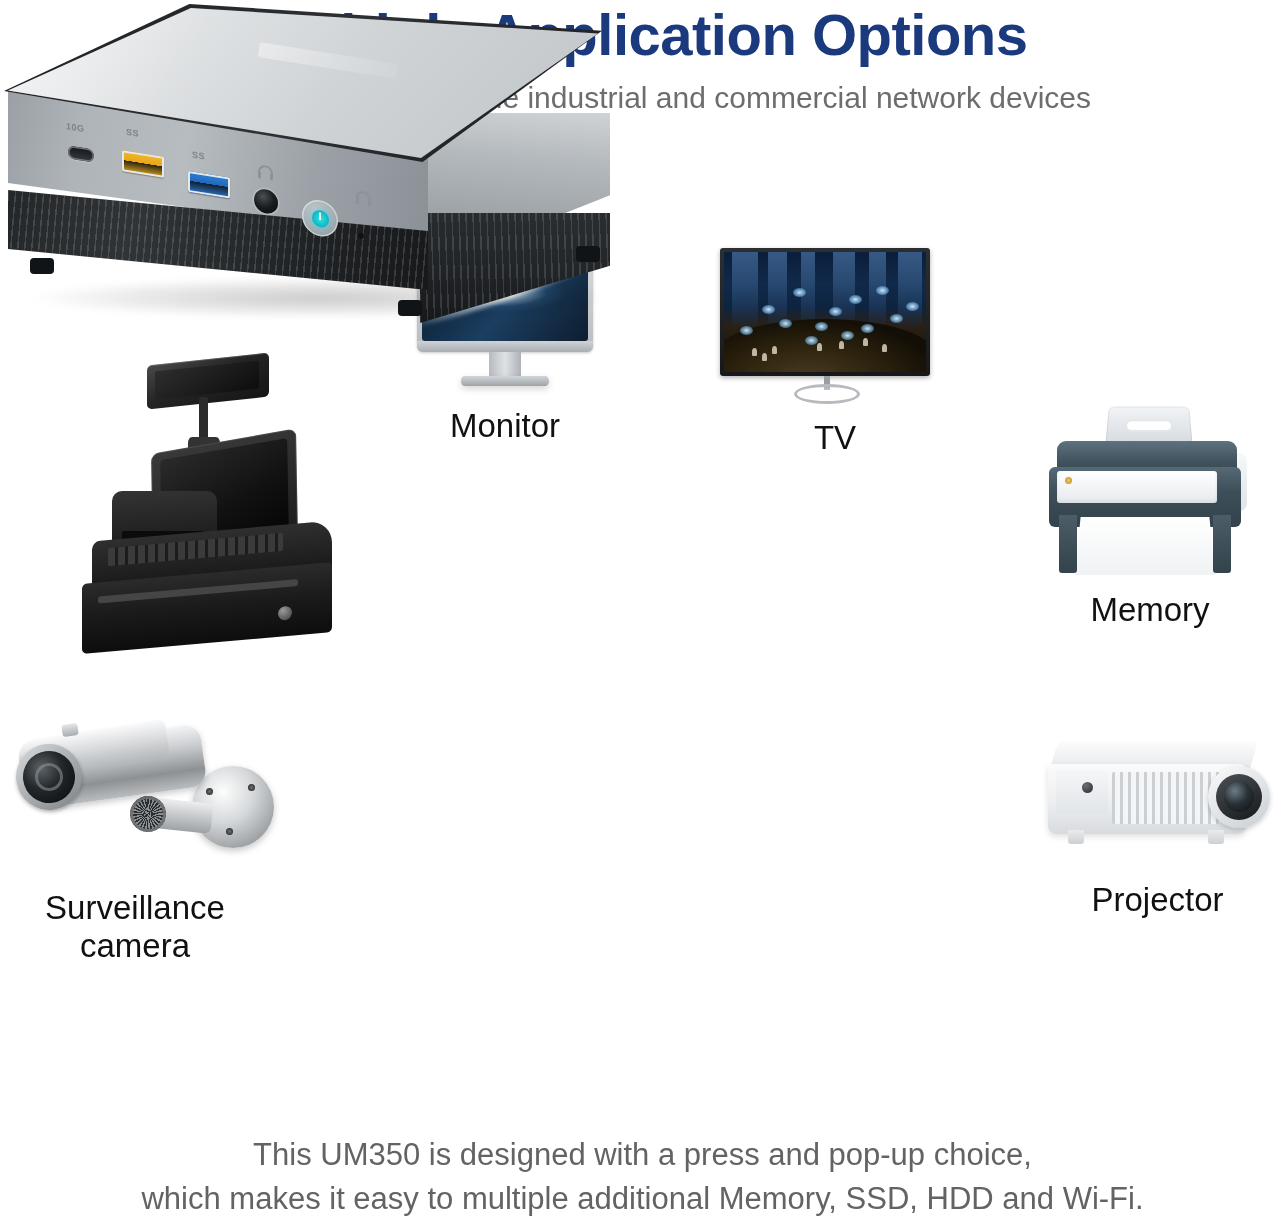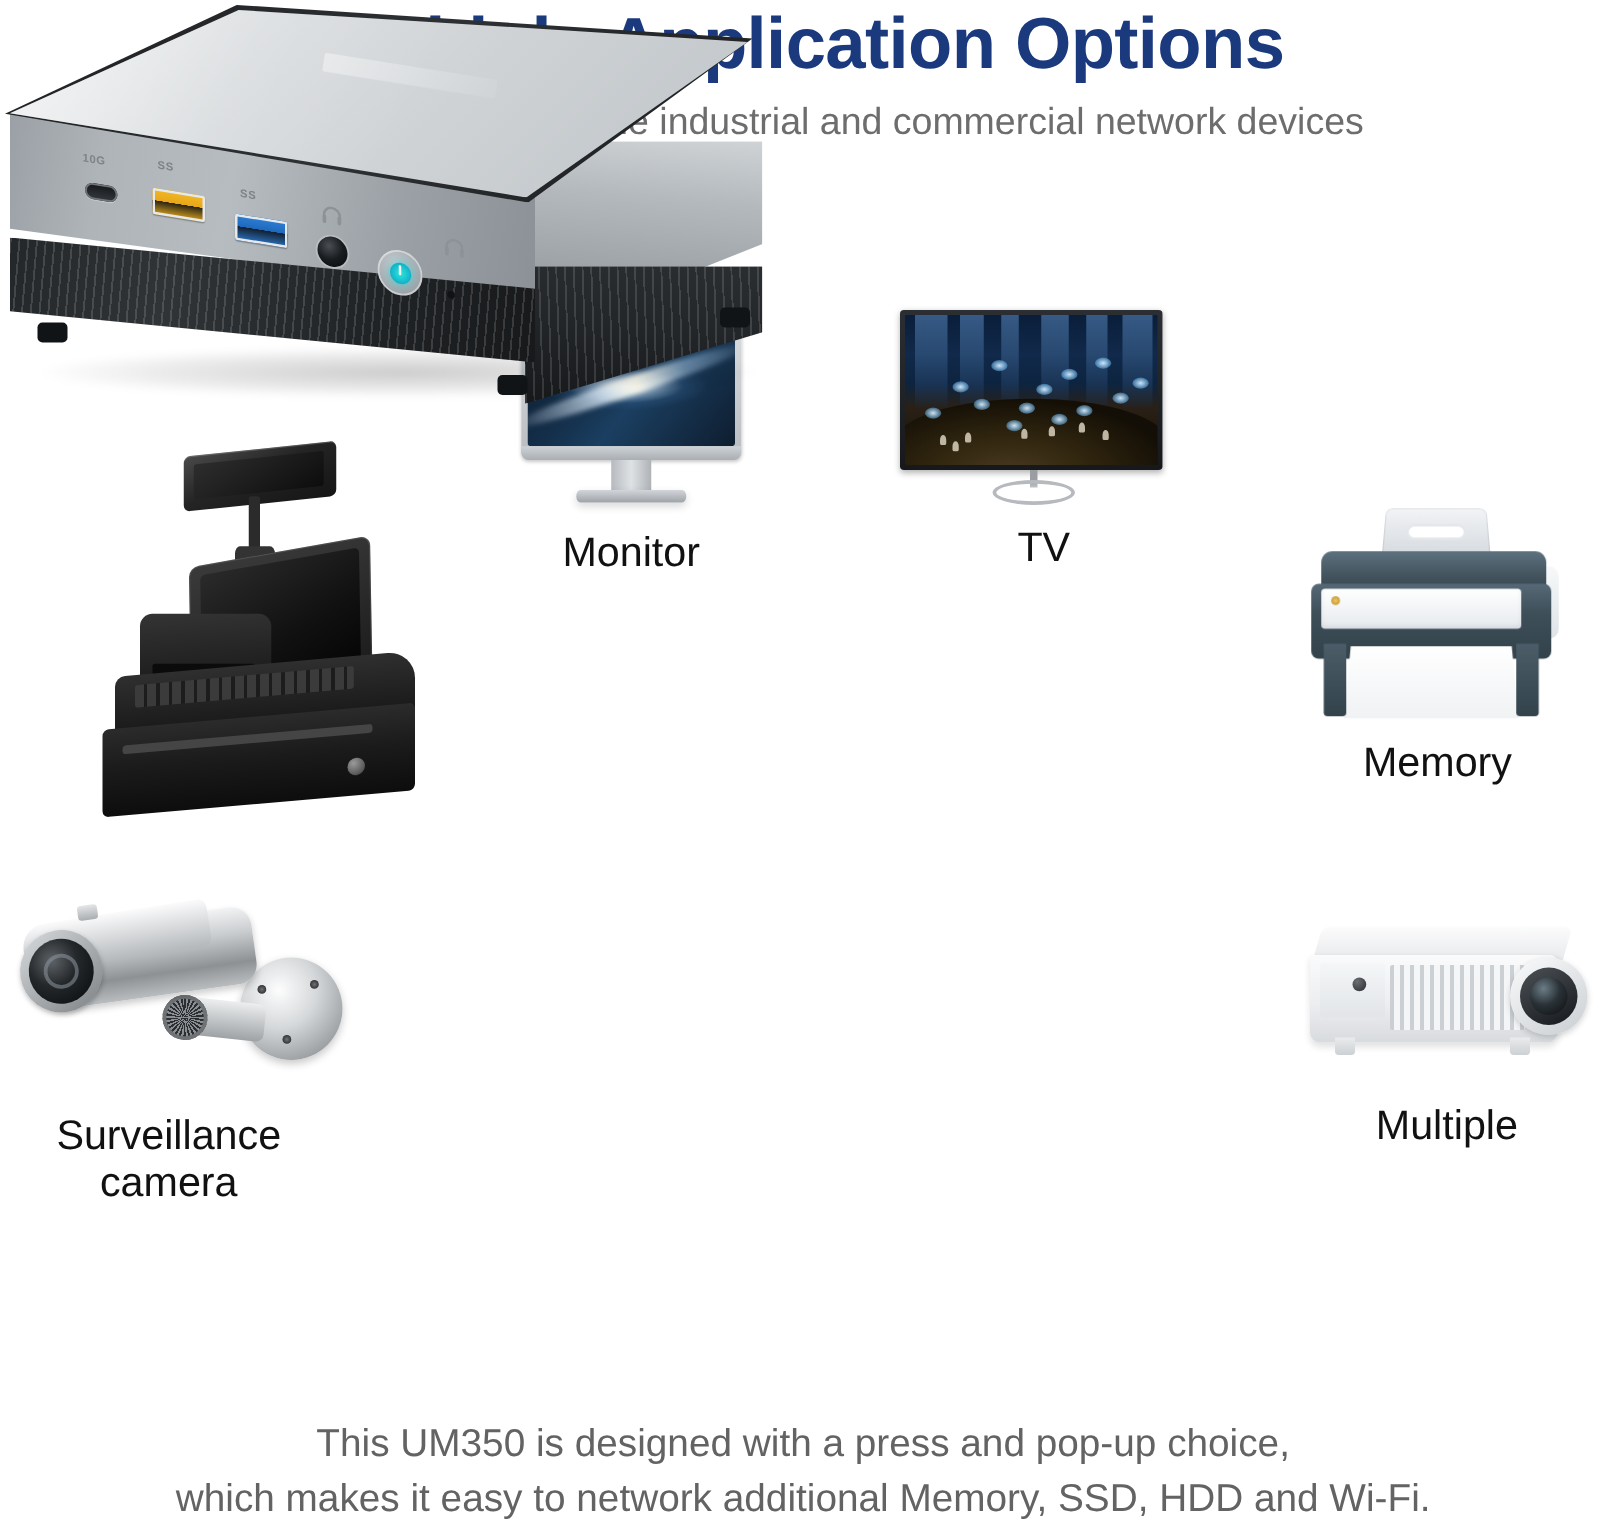--- a/index.html
+++ b/index.html
@@ -81,21 +81,21 @@
   .pos-drawer {
     position:absolute; left:30px; top:228px; width:250px; height:70px;
     background:linear-gradient(180deg,#2b2b2b 0%,#1b1b1b 45%,#0d0d0d 100%);
     border-radius:5px; transform:skewY(-5deg);
   }
   .pos-drawer-line { position:absolute; left:16px; top:14px; width:200px; height:7px; background:#454545; border-radius:3px; }
   .pos-lock { position:absolute; left:196px; top:40px; width:14px; height:14px; border-radius:50%;
               background:radial-gradient(circle at 35% 30%,#9a9a9a,#3a3a3a); }
 
   
-  #monitor { left:405px; top:252px; width:200px; }
+  #monitor { left:405px; top:236px; width:200px; }
   #monitor .item-art { width:200px; height:165px; }
   .mon-body {
     position:absolute; left:12px; top:0; width:176px; height:116px;
     background:linear-gradient(180deg,#dcdfe2,#b8bcc0);
     border-radius:6px; padding:5px 5px 11px 5px;
     box-shadow:0 1px 3px rgba(0,0,0,.22);
   }
   .mon-screen {
     width:100%; height:100%; border-radius:3px; position:relative; overflow:hidden;
     background:
@@ -488,21 +488,21 @@
     <div class="pj-vents"></div>
     <div class="pj-knob"></div>
     <div class="pj-lens-outer">
       <div class="pj-lens-mid">
           <div class="pj-lens-inner"></div>
         </div>
     </div>
     <div class="pj-foot" style="left:28px;"></div>
     <div class="pj-foot" style="left:168px;"></div>
   </div>
-  <div class="item-label">Multiple</div>
+  <div class="item-label">Projector</div>
 </div>
 
 <div class="item" id="camera">
   <div class="item-art">
     <div class="cam-mount">
       <div class="cam-screw" style="left:14px;top:22px;"></div>
       <div class="cam-screw" style="left:56px;top:18px;"></div>
       <div class="cam-screw" style="left:34px;top:62px;"></div>
     </div>
     <div class="cam-arm"></div>
@@ -552,14 +552,14 @@
     <div class="hp-glyph" style="left:316px; top:40px;"></div>
     <div class="port-power">
       <div class="power-glyph"></div>
     </div>
     <div class="port-pin"></div>
   </div>
 </div>
 
 <div id="footer">
   <div>This UM350 is designed with a press and pop-up choice,</div>
-  <div>which makes it easy to network additional Memory, SSD, HDD and Wi-Fi.</div>
+  <div>which makes it easy to multiple additional Memory, SSD, HDD and Wi-Fi.</div>
 </div>
 
 </body></html>

